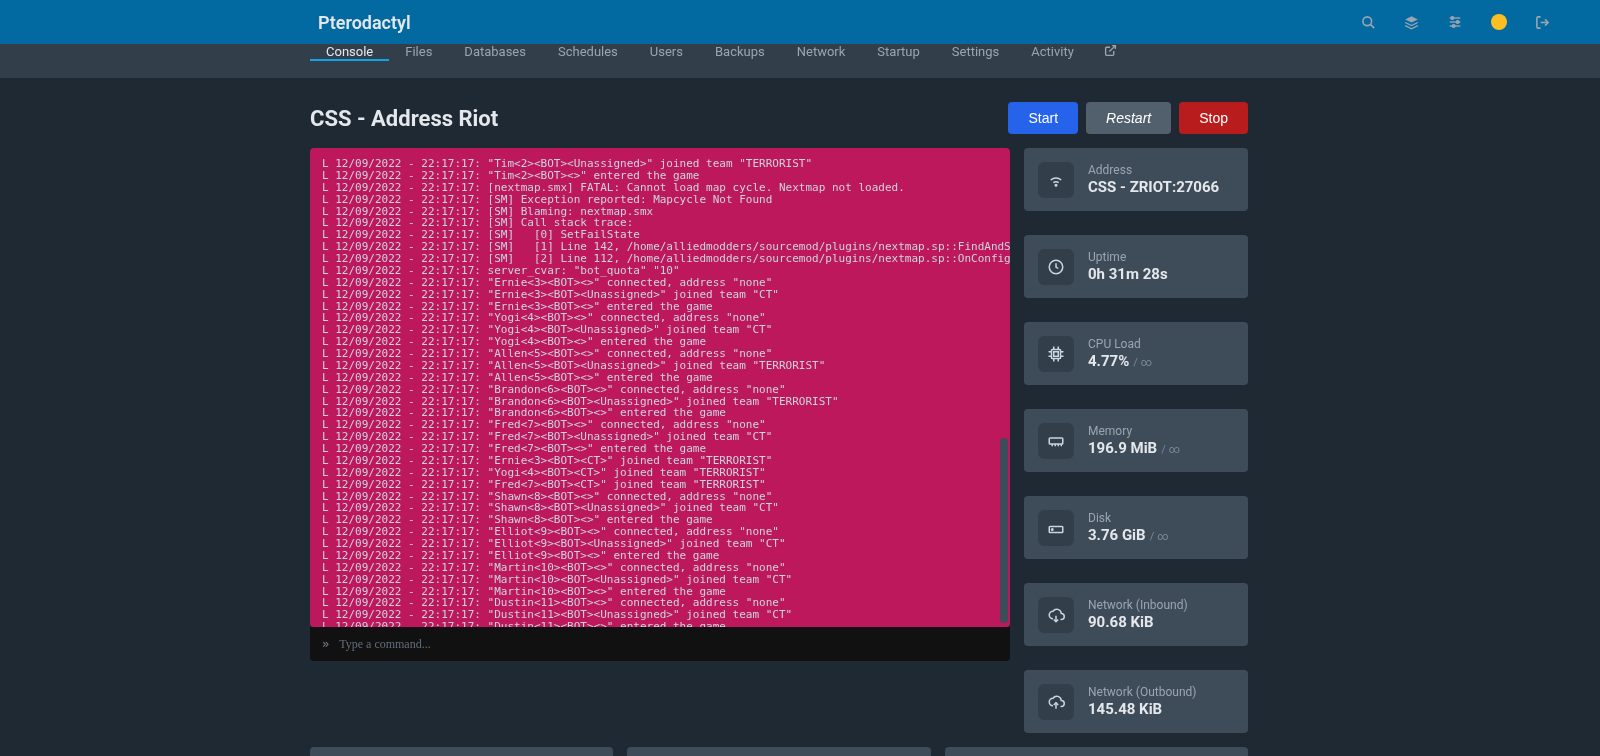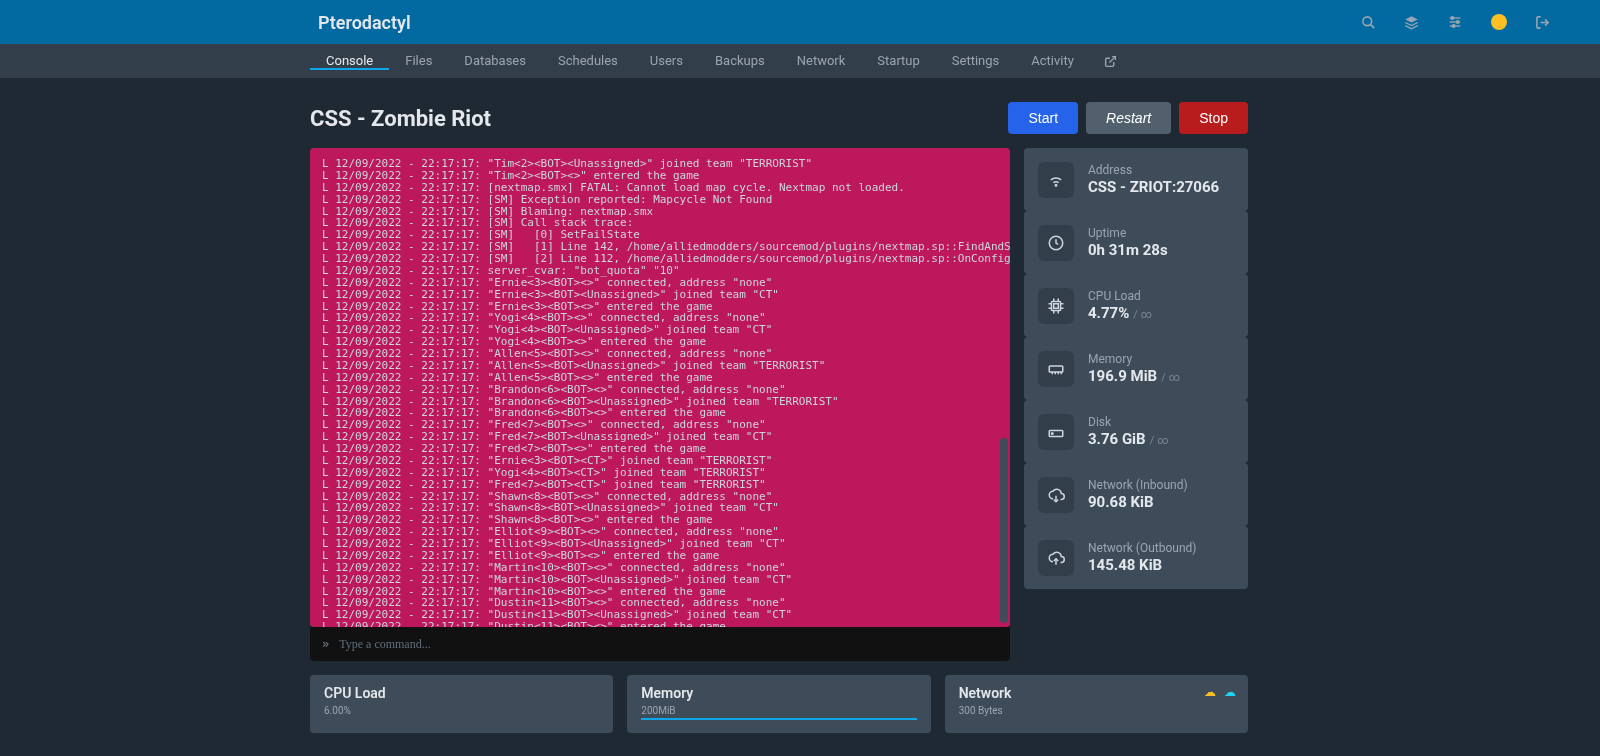--- a/index.html
+++ b/index.html
@@ -20,21 +20,21 @@
     padding: 0 20px 0 318px;
   }
   .brand { color: #e4e7eb; font-size: 18px; font-weight: 600; }
   .topbar-right { margin-left: auto; display: flex; align-items: center; gap: 28px; padding-right: 30px; }
   .topbar-icon { color: #9aa5b1; cursor: pointer; display:flex; align-items:center; justify-content:center; }
   .avatar { width: 16px; height: 16px; border-radius: 50%; background: #fbbf24; }
   .tabbar {
     height: 34px;
     background: #323f4b;
     display: flex;
-    align-items: center;
+    align-items: flex-start;
     padding-left: 310px;
     gap: 0;
   }
   .tab {
     display: flex;
     align-items: center;
     padding: 0 16px;
     color: #9aa5b1;
     font-size: 13px;
     cursor: pointer;
@@ -99,21 +99,21 @@
   .cmd-input {
     flex: 1;
     background: transparent;
     border: none;
     color: #cbd5e0;
     font-family: Liberation Serif, serif;
     font-size: 12px;
     outline: none;
   }
   .cmd-input::placeholder { color: #616e7c; }
-  .stats-col { width: 224px; display: flex; flex-direction: column; gap: 0; }
+  .stats-col { width: 224px; display: flex; flex-direction: column; gap: 24px; }
   .stat-card {
     background: #3e4c59;
     border-radius: 4px;
     height: 63px;
     display: flex;
     align-items: center;
     padding: 0 14px;
     gap: 14px;
   }
   .stat-icon {
@@ -206,21 +206,21 @@
     <svg width="13" height="13" viewBox="0 0 24 24" fill="none" stroke="currentColor" stroke-width="2.5">
         <path d="M18 13v6a2 2 0 01-2 2H5a2 2 0 01-2-2V8a2 2 0 012-2h6"></path>
         <polyline points="15 3 21 3 21 9"></polyline>
         <line x1="10" y1="14" x2="21" y2="3"></line>
       </svg>
   </span>
 </div>
 
 <div class="content">
   <div class="header-row">
-    <div class="server-title">CSS - Zombie Riot</div>
+    <div class="server-title">CSS - Address Riot</div>
     <div class="btn-row">
       <button class="btn btn-start">Start</button>
       <button class="btn btn-restart">Restart</button>
       <button class="btn btn-stop">Stop</button>
     </div>
   </div>
 
   <div class="main-row">
     <div class="console-col">
       <div class="console">

